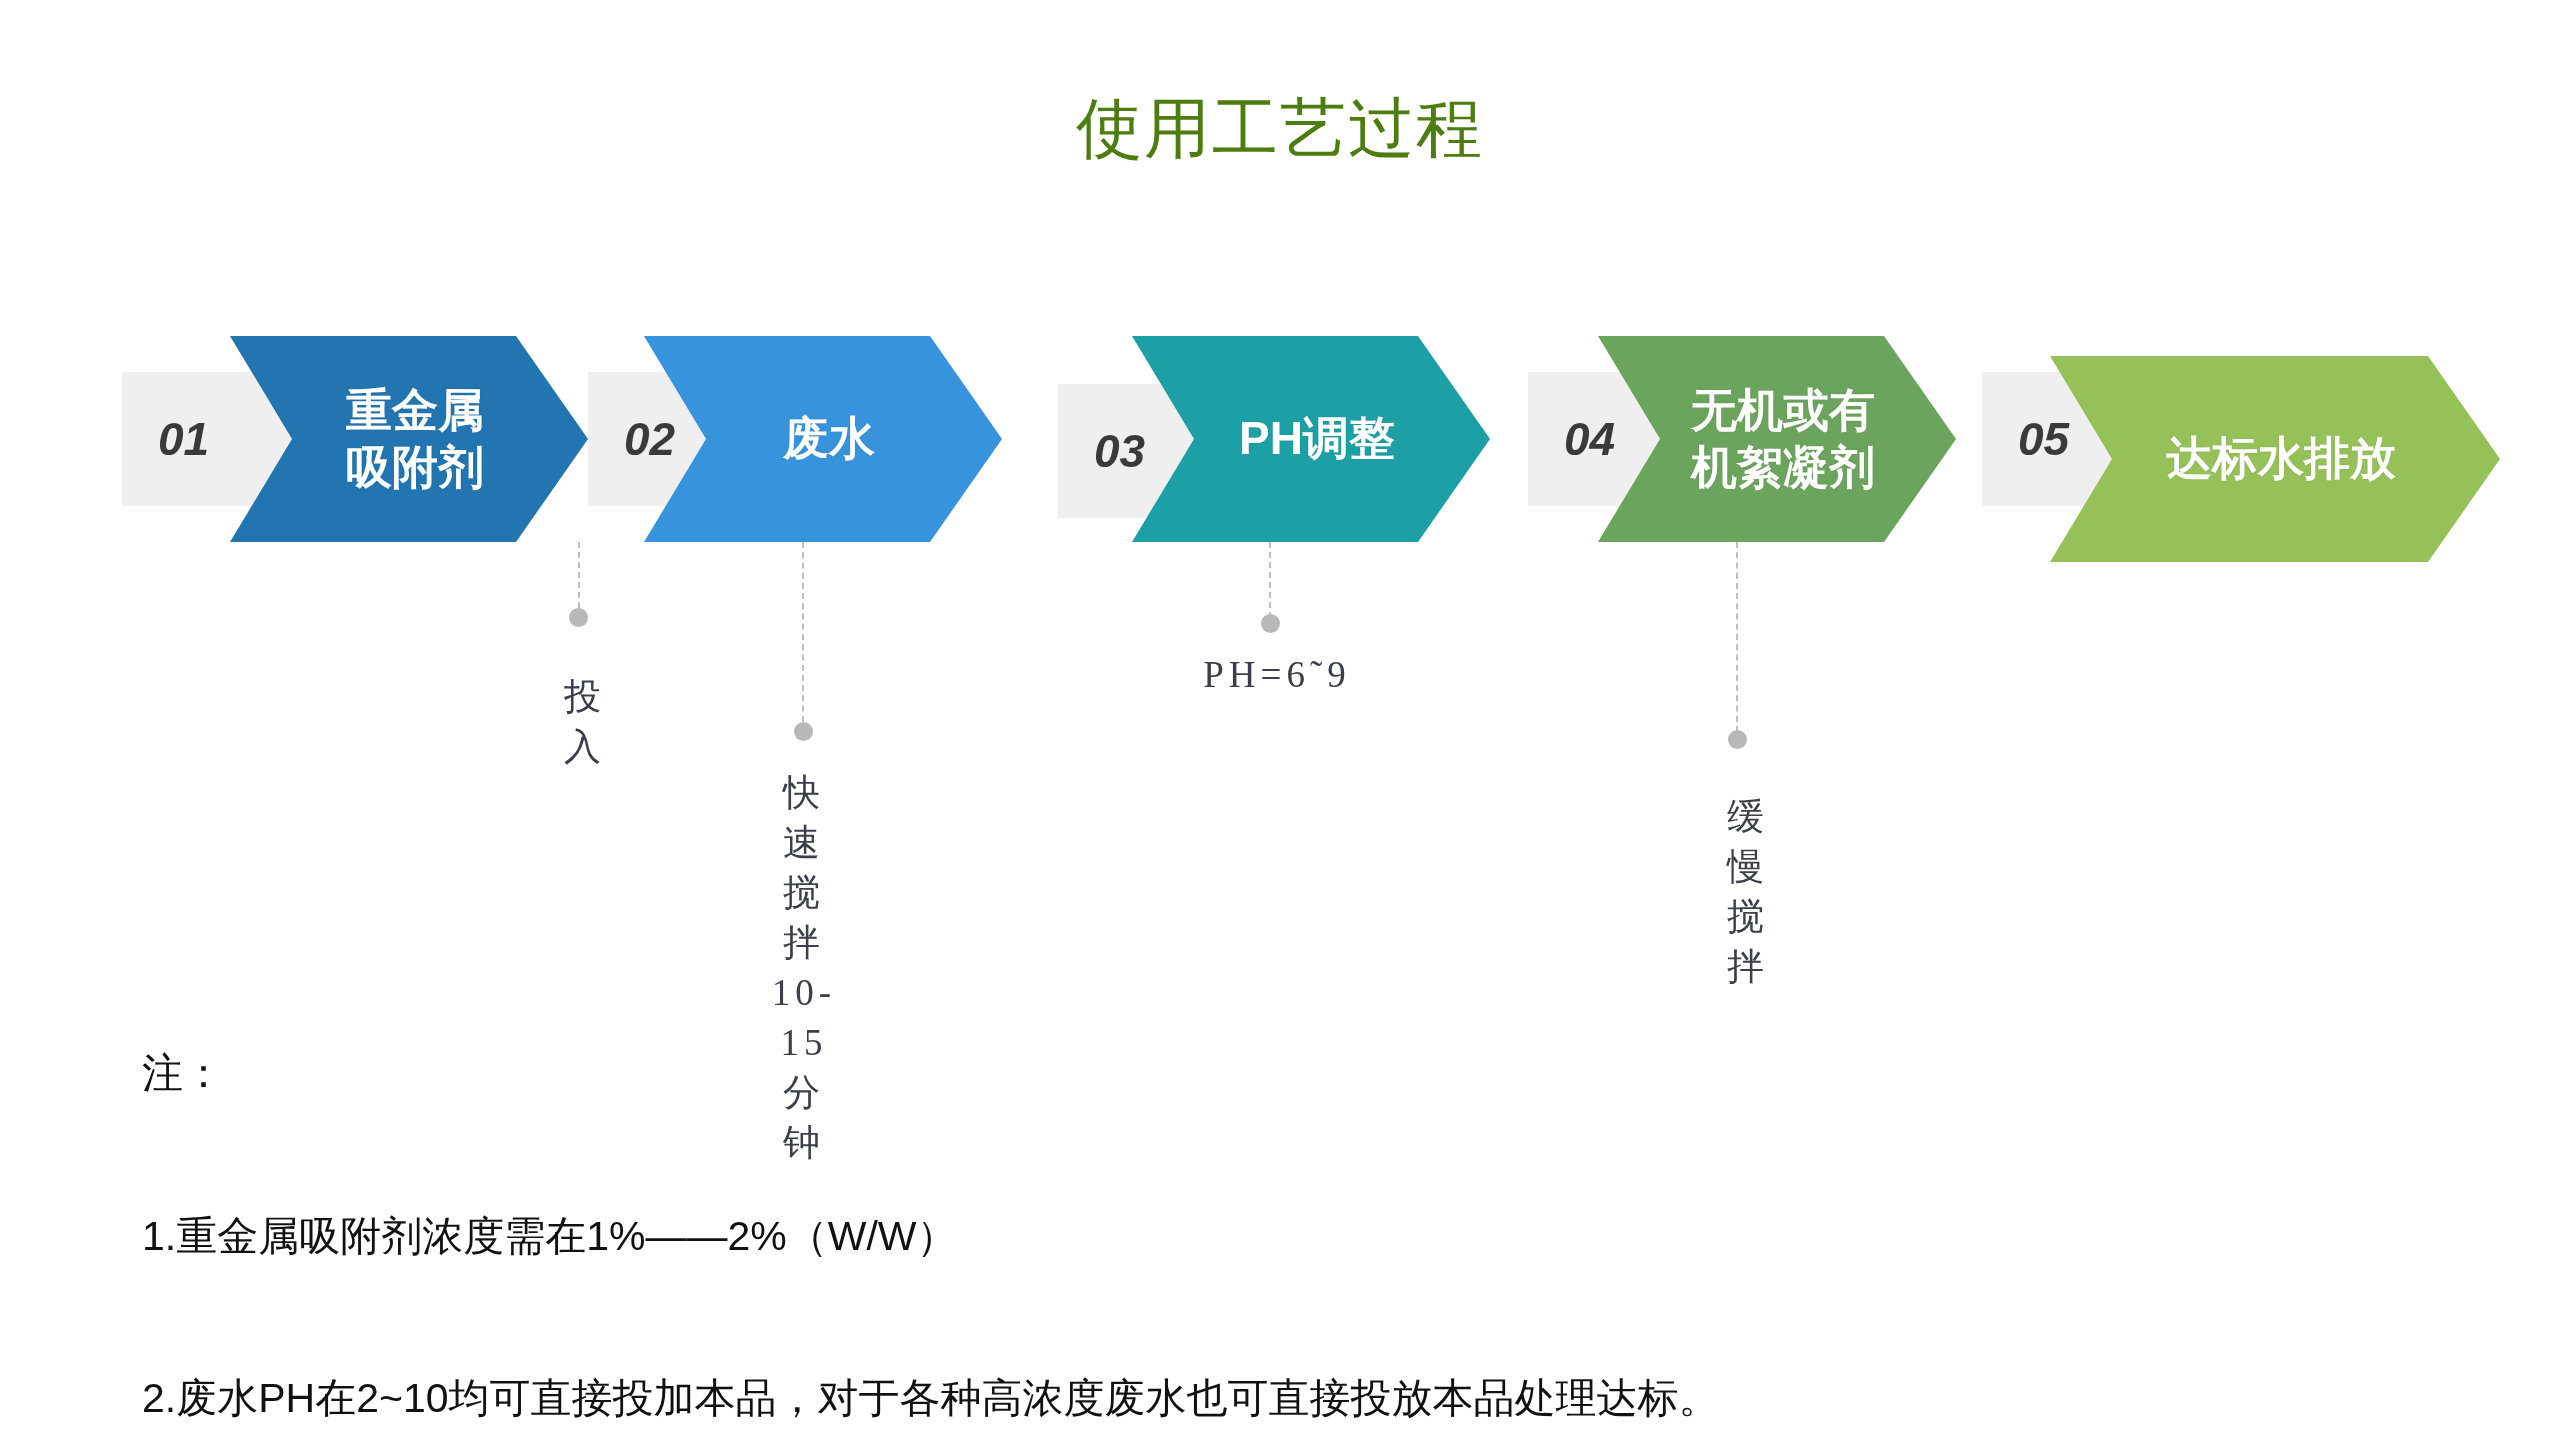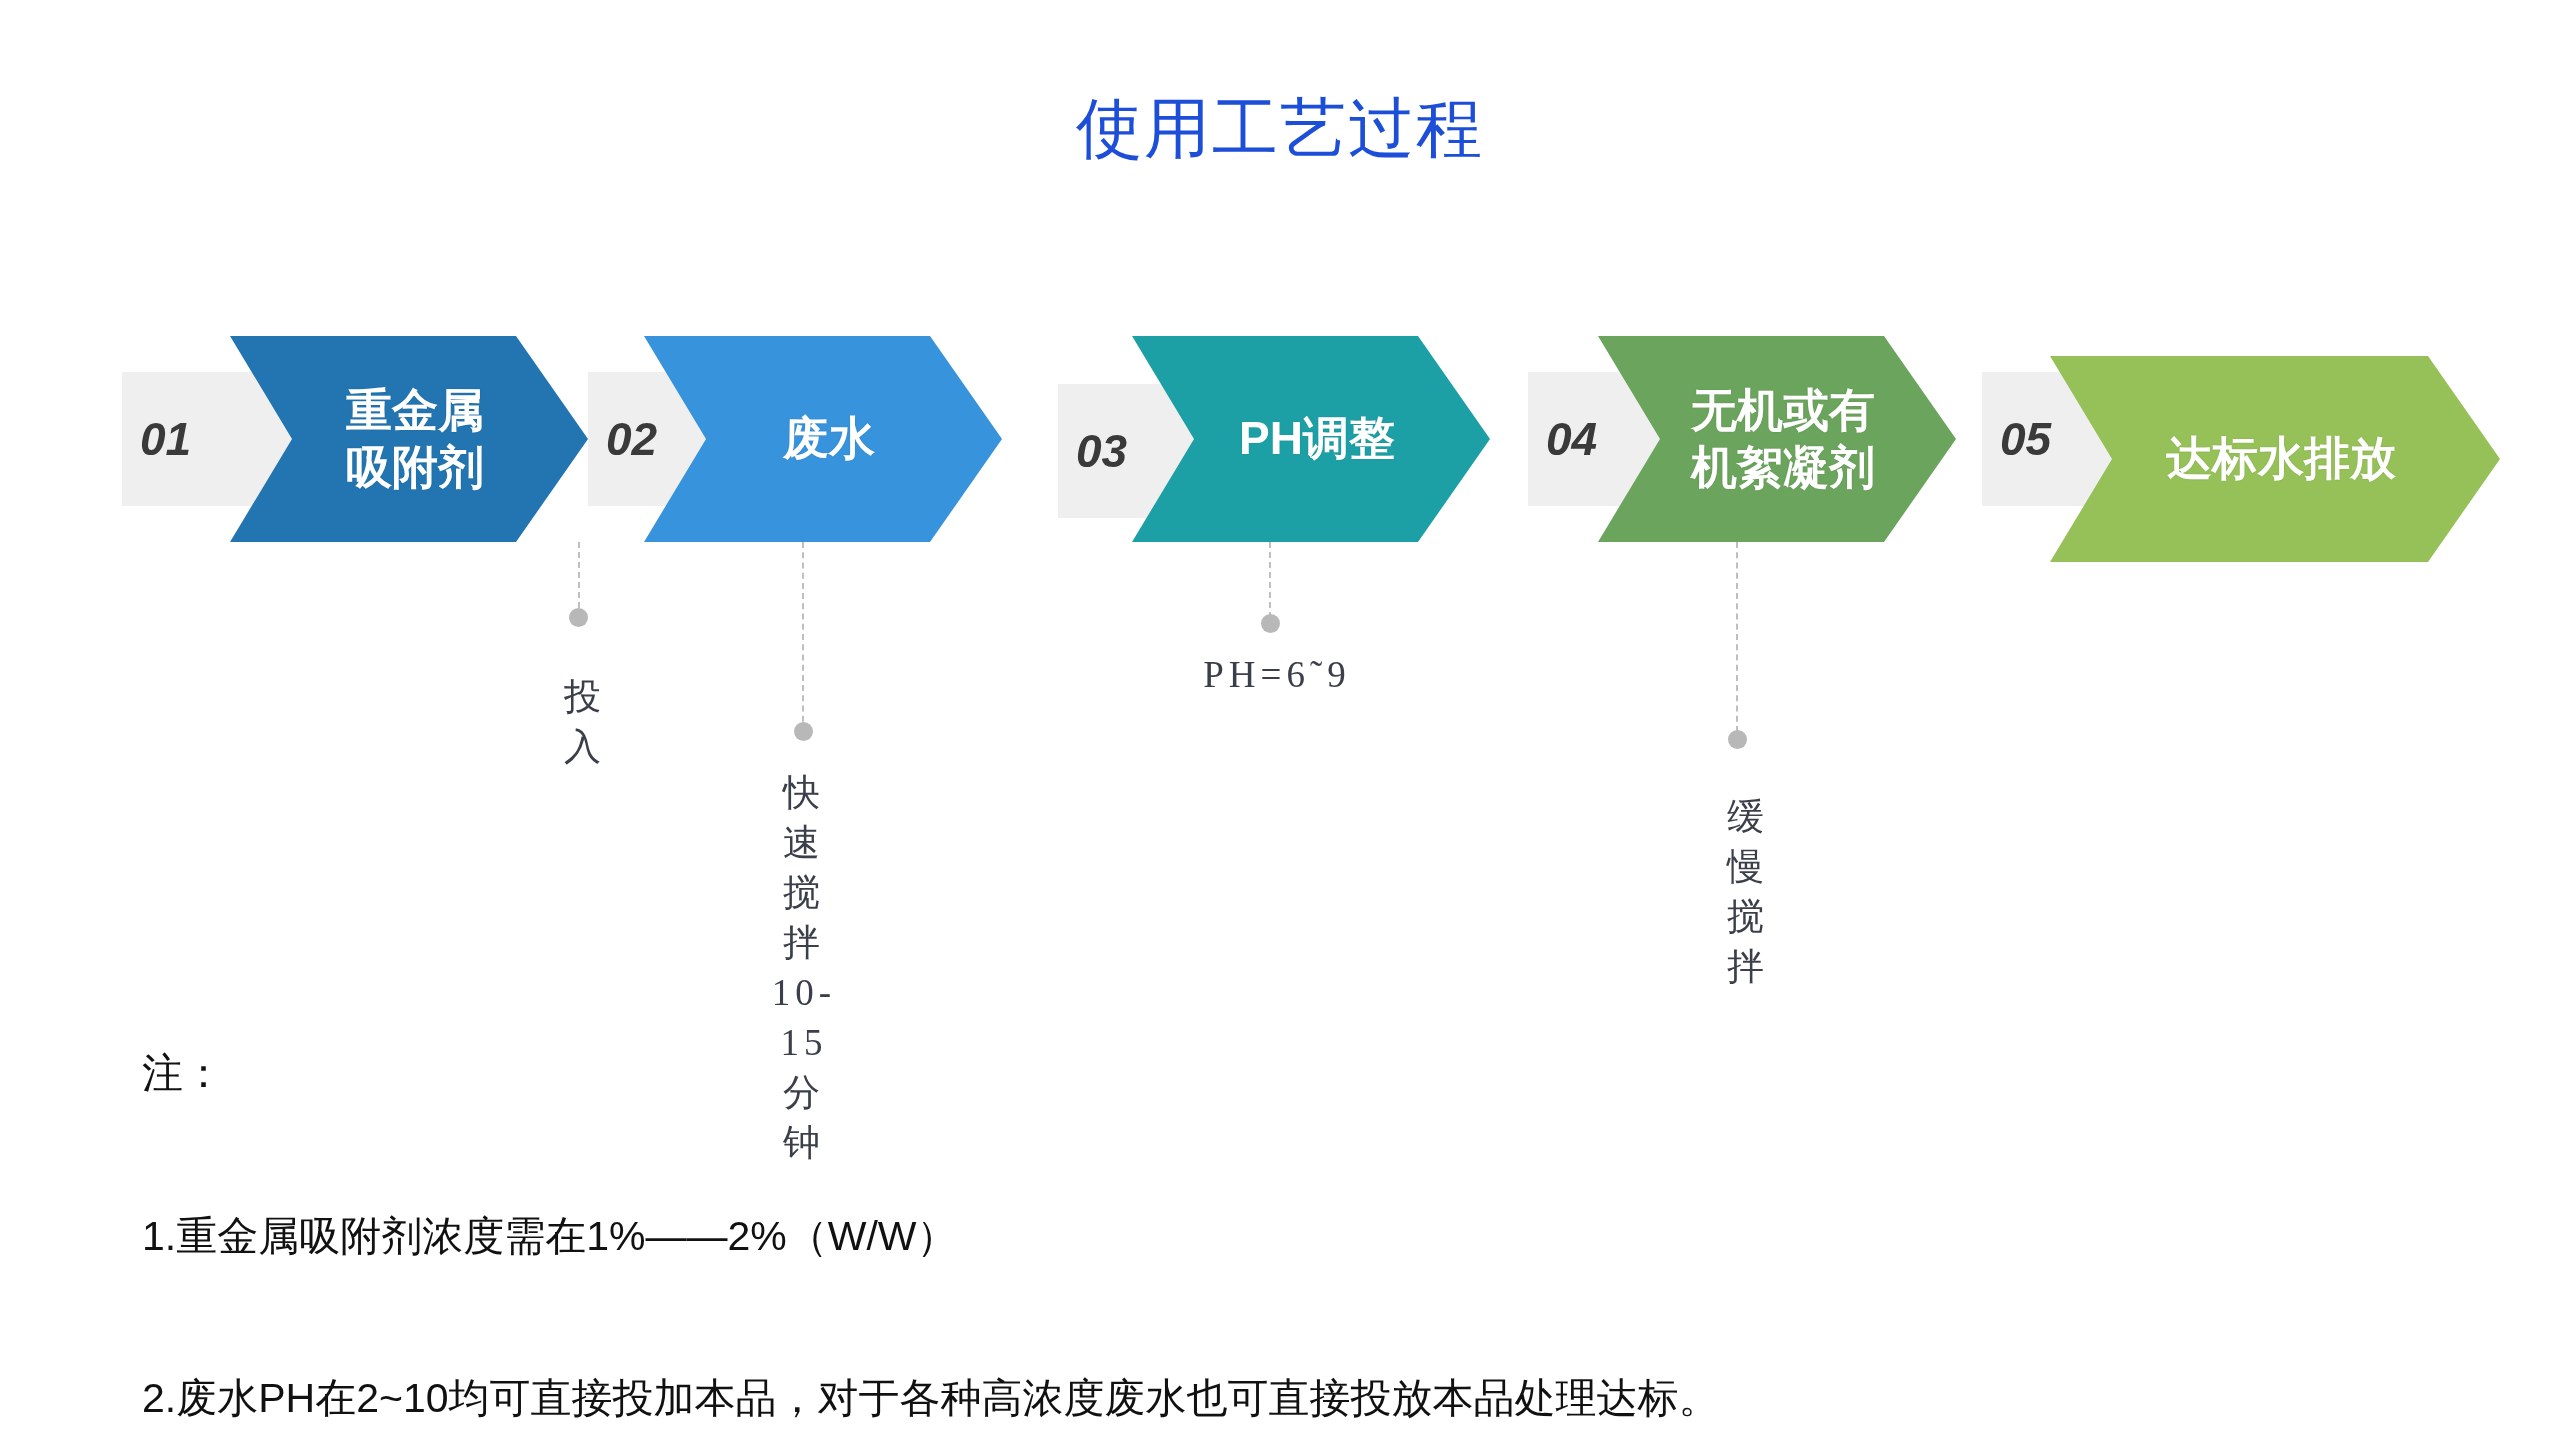--- a/index.html
+++ b/index.html
@@ -19,21 +19,21 @@
   
   #page-title {
     position: absolute;
     top: 92px;
     left: 0;
     width: 2560px;
     text-align: center;
     font-family: "Liberation Sans", "DejaVu Sans", sans-serif;
     font-size: 66px;
     line-height: 1.1;
-    color: #1d4ed8;
+    color: #4d7c0f;
     letter-spacing: 2px;
     white-space: nowrap;
   }
 
   
   #flow-band {
     position: absolute;
     top: 0;
     left: 0;
     width: 2560px;
@@ -58,21 +58,21 @@
     align-items: center;
     justify-content: flex-start;
     pointer-events: auto;
   }
   .num-plate .num {
     font-family: "Liberation Sans", "DejaVu Sans", sans-serif;
     font-style: italic;
     font-weight: bold;
     font-size: 46px;
     color: #3a3a3a;
-    padding-left: 18px;
+    padding-left: 36px;
     letter-spacing: 0px;
   }
 
   
   .chevron {
     position: absolute;
     clip-path: polygon(14px 0, calc(100% - 72px) 0, 100% 50%, calc(100% - 72px) 100%, 14px 100%, 76px 50%);
     display: flex;
     align-items: center;
     justify-content: center;

